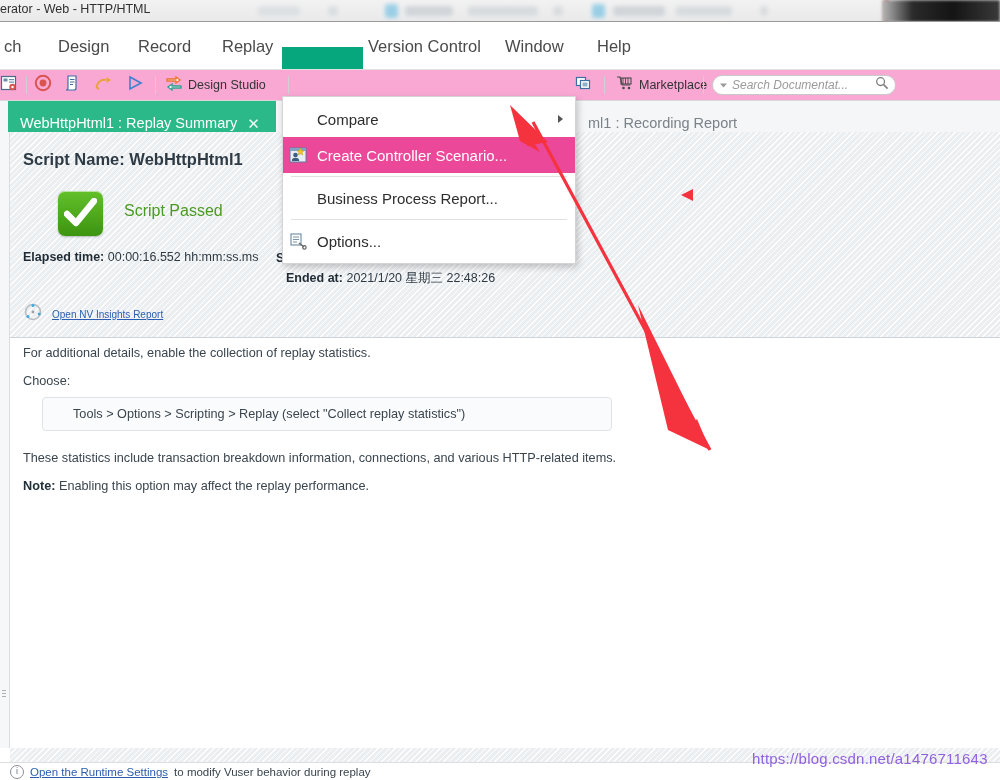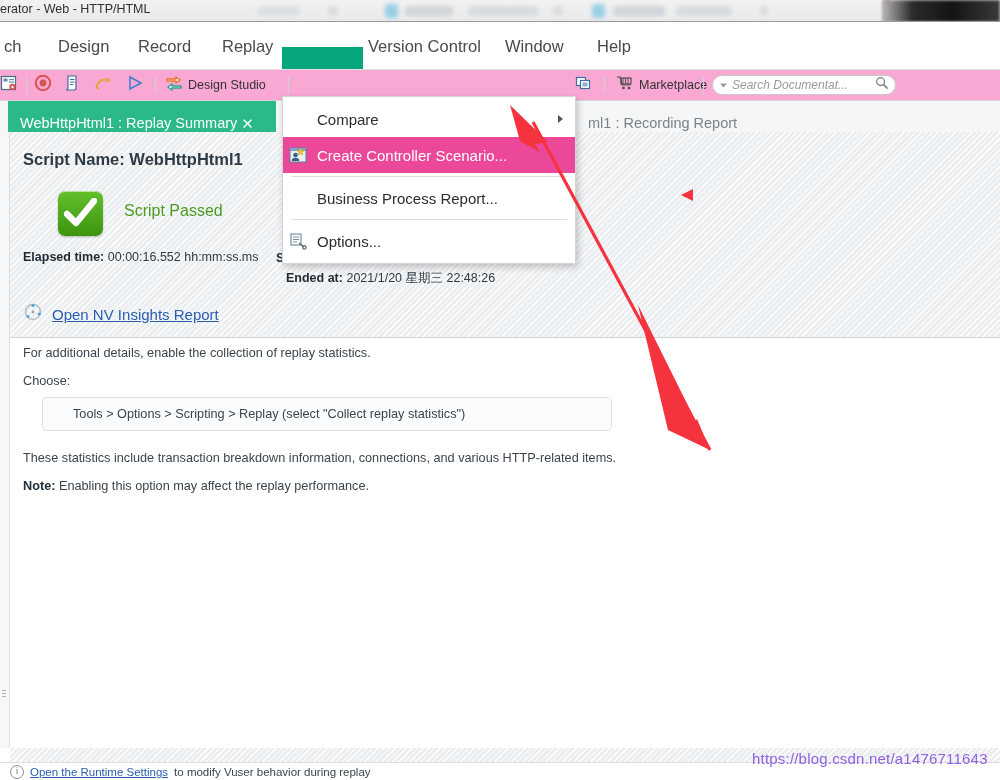--- a/index.html
+++ b/index.html
@@ -66,21 +66,21 @@
     overflow:hidden;
   }
 
   
   .tabstrip{
     position:absolute;left:0;top:101px;width:1000px;height:31px;
     background:#f4f6f7;border-bottom:1px solid #cfd4d8;
   }
   .tab{
     position:absolute;top:0;height:44px;display:flex;align-items:center;
-    box-sizing:border-box;padding:0 12px;gap:4px;white-space:nowrap;cursor:default;
+    box-sizing:border-box;padding:0 12px;gap:10px;white-space:nowrap;cursor:default;
   }
   .tab.active{background:#2bb98a;color:#ffffff;}
   .tab.inactive{background:#f4f6f7;color:#7b8288;}
   .tab-label{font-size:14.5px;}
   .tab-close{font-size:15px;line-height:1;opacity:.95;}
 
   
   .rail{
     position:absolute;left:0;top:132px;width:9px;height:616px;
     background:#f6f7f8;border-right:1px solid #d9dde0;
@@ -114,21 +114,21 @@
     box-shadow:inset 0 1px 0 rgba(255,255,255,.55),0 1px 2px rgba(0,0,0,.25);
   }
   .pass-badge svg{position:absolute;left:6px;top:7px;}
   .pass-text{
     position:absolute;left:114px;top:70px;font-size:16px;color:#4b9a22;white-space:nowrap;
   }
   .kv{position:absolute;font-size:12.5px;color:#2f3a44;white-space:nowrap;}
   .kv b{font-weight:bold;color:#1f2a33;}
   .nv-link-row{position:absolute;left:13px;top:298px;display:flex;align-items:center;gap:9px;}
   .nv-link{
-    font-size:15px;color:#2a5db0;text-decoration:underline;white-space:nowrap;cursor:pointer;
+    font-size:10px;color:#2a5db0;text-decoration:underline;white-space:nowrap;cursor:pointer;
   }
 
   .body-text{position:absolute;left:0;top:206px;width:990px;height:410px;background:#fff;}
   .ptext{position:absolute;font-size:12.7px;color:#3a454e;white-space:nowrap;}
   .ptext b{font-weight:bold;color:#22303a;}
   .path-box{
     position:absolute;left:32px;top:59px;width:570px;height:34px;
     border:1px solid #dfe3e6;border-radius:4px;background:#fafbfc;
     display:flex;align-items:center;padding-left:30px;box-sizing:border-box;
   }

